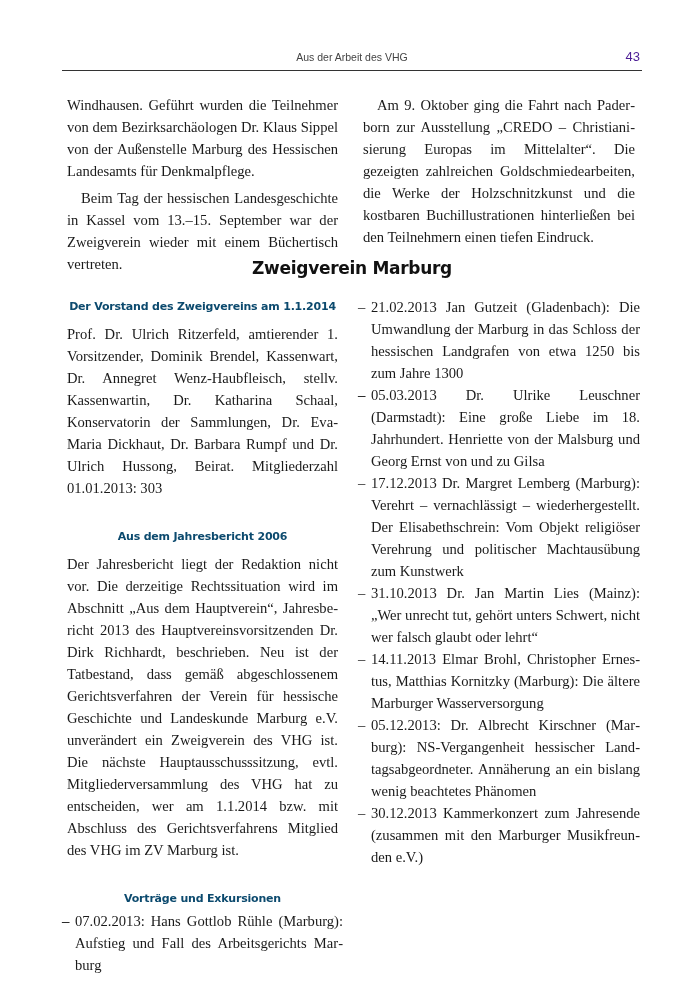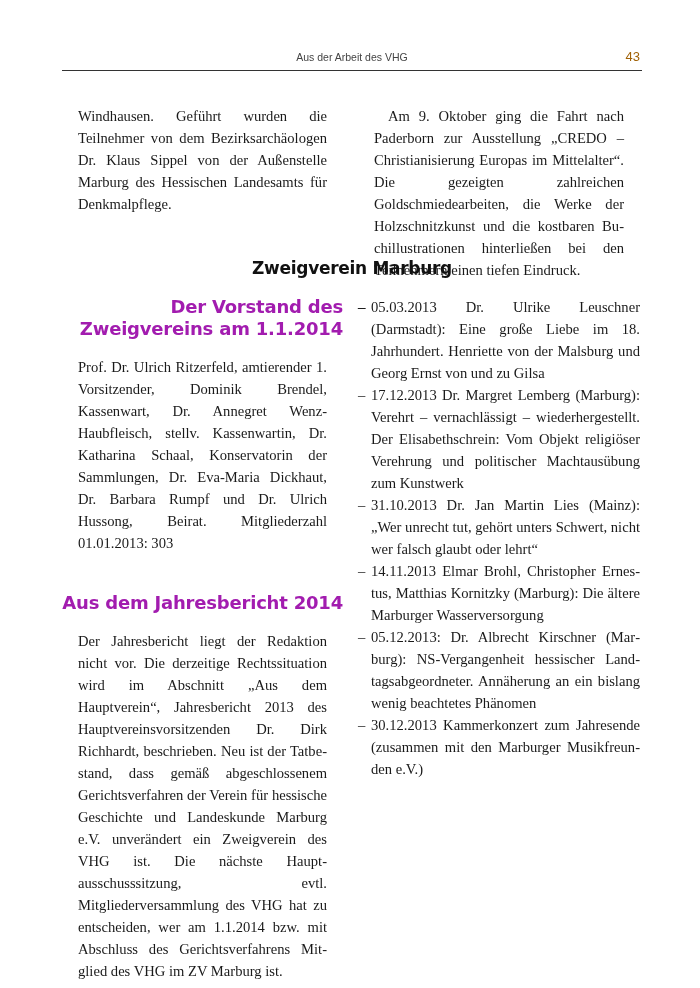--- a/index.html
+++ b/index.html
@@ -9,83 +9,85 @@
     position: absolute; left: 62px; top: 48px; width: 580px; height: 22px;
     border-bottom: 1px solid #333;
     font-family: "DejaVu Sans", sans-serif;
   }
   .running-title {
     position: absolute; left: 0; right: 0; top: 3px; text-align: center;
     font-size: 10.5px; color: #444; letter-spacing: 0;
     font-family: "Liberation Sans", sans-serif;
   }
   .page-number {
-    position: absolute; right: 2px; top: 1px; font-size: 13px; color: #a16207;
+    position: absolute; right: 2px; top: 1px; font-size: 13px; color: #4c1d95;
     font-family: "Liberation Sans", sans-serif;
   }
   .col {
     position: absolute; font-family: "Liberation Serif", serif;
     font-size: 14.6px; line-height: 22px; text-align: justify; hyphens: manual;
   }
-  .col p { margin: 16px; }
+  .col p { margin: 5px; }
   .col p.indent { text-indent: 14px; }
   .top-left { left: 62px; top: 89px; width: 281px; }
   .top-right { left: 358px; top: 89px; width: 282px; }
   .section-title {
     position: absolute; left: 62px; top: 258px; width: 580px; text-align: center;
     font-family: "DejaVu Sans", sans-serif; font-size: 17px; font-weight: bold;
     color: #111; letter-spacing: -0.3px;
   }
   .bottom-left { left: 62px; top: 296px; width: 281px; }
   .bottom-right { left: 358px; top: 296px; width: 282px; }
   .subhead {
-    font-family: "DejaVu Sans", sans-serif; font-size: 18px; font-weight: bold;
-    color: #a21caf; line-height: 22px; text-align: right; letter-spacing: -0.2px;
+    font-family: "DejaVu Sans", sans-serif; font-size: 11px; font-weight: bold;
+    color: #0c4a6e; line-height: 22px; text-align: center; letter-spacing: -0.2px;
   }
   .gap { height: 22px; }
   ul.events { list-style: none; margin: 0; padding: 0; }
   ul.events li { position: relative; padding-left: 13px; }
   ul.events li .dash { position: absolute; left: 0; top: 0; }
 </style>
 </head>
 <body>
 
 <div class="page">
 
   <div class="running-head">
     <span class="running-title">Aus der Arbeit des VHG</span>
     <span class="page-number">43</span>
   </div>
 
   <div class="col top-left">
     <p>Windhausen. Geführt wurden die Teilnehmer von dem Bezirksarchäologen Dr. Klaus Sippel von der Außenstelle Marburg des Hessischen Landesamts für Denkmalpflege.</p>
+    <p class="indent">Beim Tag der hessischen Landesgeschichte in Kassel vom 13.–15. September war der Zweig­verein wieder mit einem Büchertisch vertreten.</p>
   </div>
 
   <div class="col top-right">
     <p class="indent">Am 9. Oktober ging die Fahrt nach Pader­born zur Ausstellung „CREDO – Christiani­sierung Europas im Mittelalter“. Die gezeigten zahlreichen Goldschmiedearbeiten, die Werke der Holzschnitzkunst und die kostbaren Bu­chillustrationen hinterließen bei den Teilneh­mern einen tiefen Eindruck.</p>
   </div>
 
   <div class="section-title">Zweigverein Marburg</div>
 
   <div class="col bottom-left">
     <div class="subhead">Der Vorstand des Zweigvereins am 1.1.2014</div>
     <p>Prof. Dr. Ulrich Ritzerfeld, amtierender 1. Vor­sitzender, Dominik Brendel, Kassenwart, Dr. Annegret Wenz-Haubfleisch, stellv. Kassen­wartin, Dr. Katharina Schaal, Konservatorin der Sammlungen, Dr. Eva-Maria Dickhaut, Dr. Barbara Rumpf und Dr. Ulrich Hussong, Beirat. Mitgliederzahl 01.01.2013: 303</p>
     <div class="gap"></div>
-    <div class="subhead">Aus dem Jahresbericht 2014</div>
+    <div class="subhead">Aus dem Jahresbericht 2006</div>
     <p>Der Jahresbericht liegt der Redaktion nicht vor. Die derzeitige Rechtssituation wird im Abschnitt „Aus dem Hauptverein“, Jahresbe­richt 2013 des Hauptvereinsvorsitzenden Dr. Dirk Richhardt, beschrieben. Neu ist der Tatbe­stand, dass gemäß abgeschlossenem Gerichts­verfahren der Verein für hessische Geschichte und Landeskunde Marburg e.V. unverändert ein Zweigverein des VHG ist. Die nächste Haupt­ausschusssitzung, evtl. Mitgliederversammlung des VHG hat zu entscheiden, wer am 1.1.2014 bzw. mit Abschluss des Gerichtsverfahrens Mit­glied des VHG im ZV Marburg ist.</p>
     <div class="gap"></div>
+    <div class="subhead">Vorträge und Exkursionen</div>
     <ul class="events">
       <li><span class="dash">–</span></li>
       <li><span class="dash">–</span><span>07.02.2013: Hans Gottlob Rühle (Marburg): Aufstieg und Fall des Arbeitsgerichts Mar­burg</span></li>
     </ul>
   </div>
 
   <div class="col bottom-right">
     <ul class="events">
-      <li><span class="dash">–</span></li>
+      <li><span class="dash">–</span><span>21.02.2013 Jan Gutzeit (Gladenbach): Die Umwandlung der Marburg in das Schloss der hessischen Landgrafen von etwa 1250 bis zum Jahre 1300</span></li>
       <li><span class="dash">–</span></li>
       <li><span class="dash">–</span><span>05.03.2013 Dr. Ulrike Leuschner (Darmstadt): Eine große Liebe im 18. Jahrhundert. Henri­ette von der Malsburg und Georg Ernst von und zu Gilsa</span></li>
       <li><span class="dash">–</span><span>17.12.2013 Dr. Margret Lemberg (Marburg): Verehrt – vernachlässigt – wiederhergestellt. Der Elisabethschrein: Vom Objekt religiöser Verehrung und politischer Machtausübung zum Kunstwerk</span></li>
       <li><span class="dash">–</span><span>31.10.2013 Dr. Jan Martin Lies (Mainz): „Wer unrecht tut, gehört unters Schwert, nicht wer falsch glaubt oder lehrt“</span></li>
       <li><span class="dash">–</span><span>14.11.2013 Elmar Brohl, Christopher Ernes­tus, Matthias Kornitzky (Marburg): Die ältere Marburger Wasserversorgung</span></li>
       <li><span class="dash">–</span><span>05.12.2013: Dr. Albrecht Kirschner (Mar­burg): NS-Vergangenheit hessischer Land­tagsabgeordneter. Annäherung an ein bis­lang wenig beachtetes Phänomen</span></li>
       <li><span class="dash">–</span><span>30.12.2013 Kammerkonzert zum Jahresende (zusammen mit den Marburger Musikfreun­den e.V.)</span></li>
     </ul>
   </div>
 

